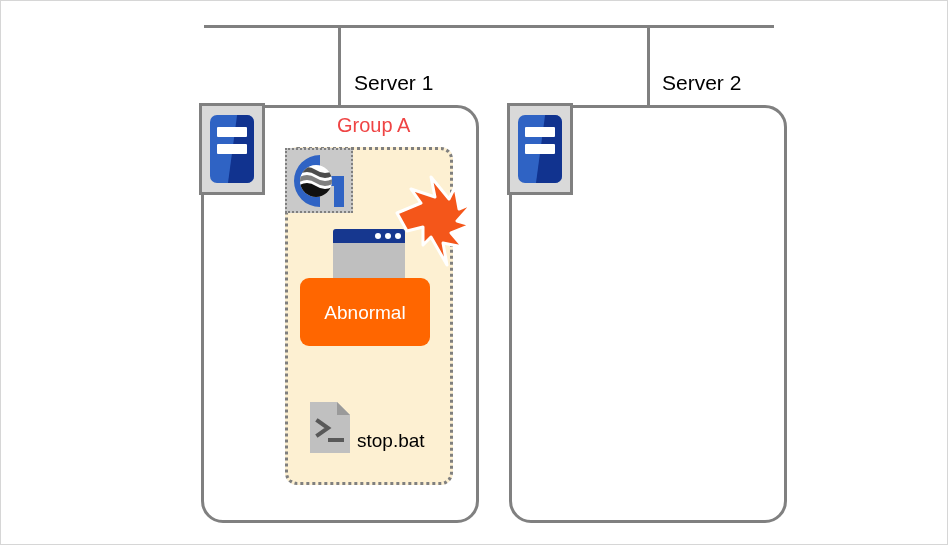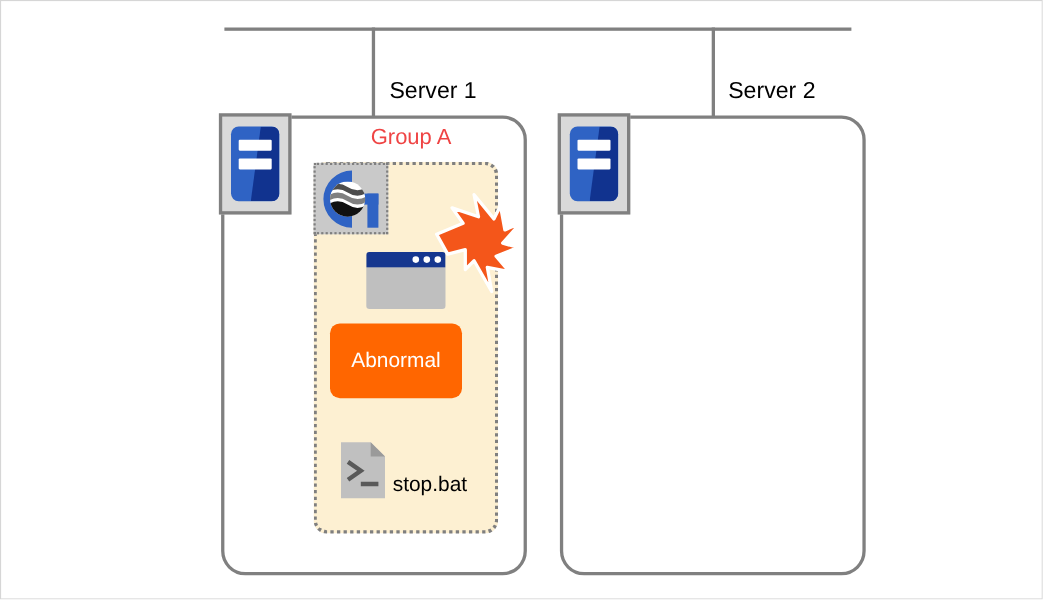--- a/index.html
+++ b/index.html
@@ -147,22 +147,22 @@
   
   #explosion-burst {
     position: absolute;
     left: 392px; top: 172px;
     width: 84px; height: 95px;
   }
 
   
   #abnormal-termination {
     position: absolute;
-    left: 299px; top: 293px;
-    width: 120px; height: 68px;
+    left: 299px; top: 277px;
+    width: 130px; height: 68px;
     background: #ff6600;
     border-radius: 9px;
     color: #ffffff;
     font-size: 19px;
     line-height: 25px;
     text-align: center;
     display: flex;
     align-items: center;
     justify-content: center;
     box-sizing: border-box;

